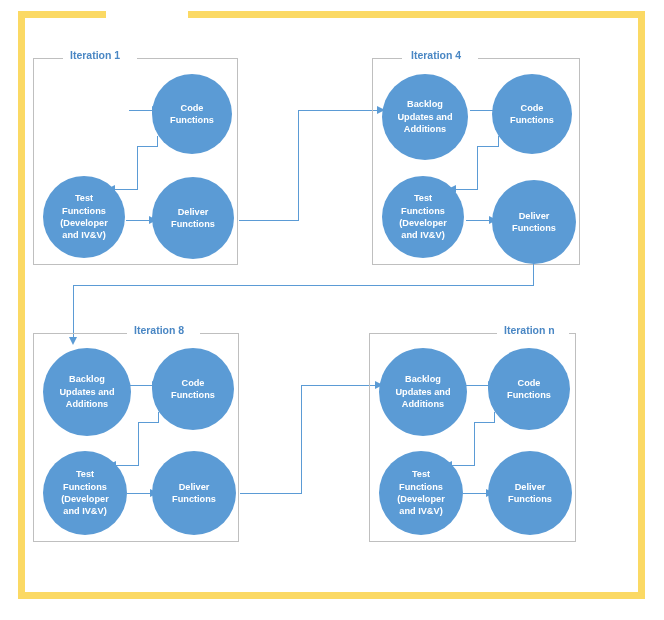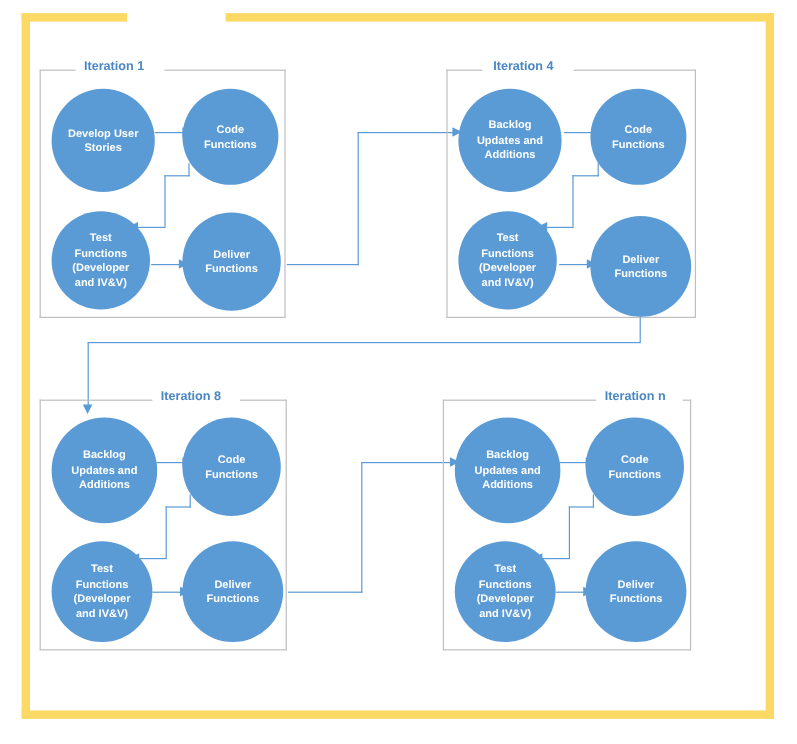--- a/index.html
+++ b/index.html
@@ -73,24 +73,20 @@
 
 
   <div class="group" style="left:33px;top:58px;width:205px;height:207px;">
     <div class="edge h" style="left:0;top:0;width:30px;"></div>
     <div class="edge h" style="left:104px;top:0;width:101px;"></div>
     <div class="edge v" style="left:0;top:0;height:207px;"></div>
     <div class="edge v" style="left:204px;top:0;height:207px;"></div>
     <div class="edge h" style="left:0;top:206px;width:205px;"></div>
     <div class="group-label" style="left:32px;">Iteration 1</div>
 
-    <div class="node" style="left:10px;top:16px;width:86px;height:86px;">
-      <span>Develop User
-Stories</span>
-    </div>
     <div class="node" style="left:119px;top:16px;width:80px;height:80px;">
       <span>Code
 Functions</span>
     </div>
     <div class="node" style="left:10px;top:118px;width:82px;height:82px;">
       <span>Test
 Functions
 (Developer
 and IV&amp;V)</span>
     </div>

